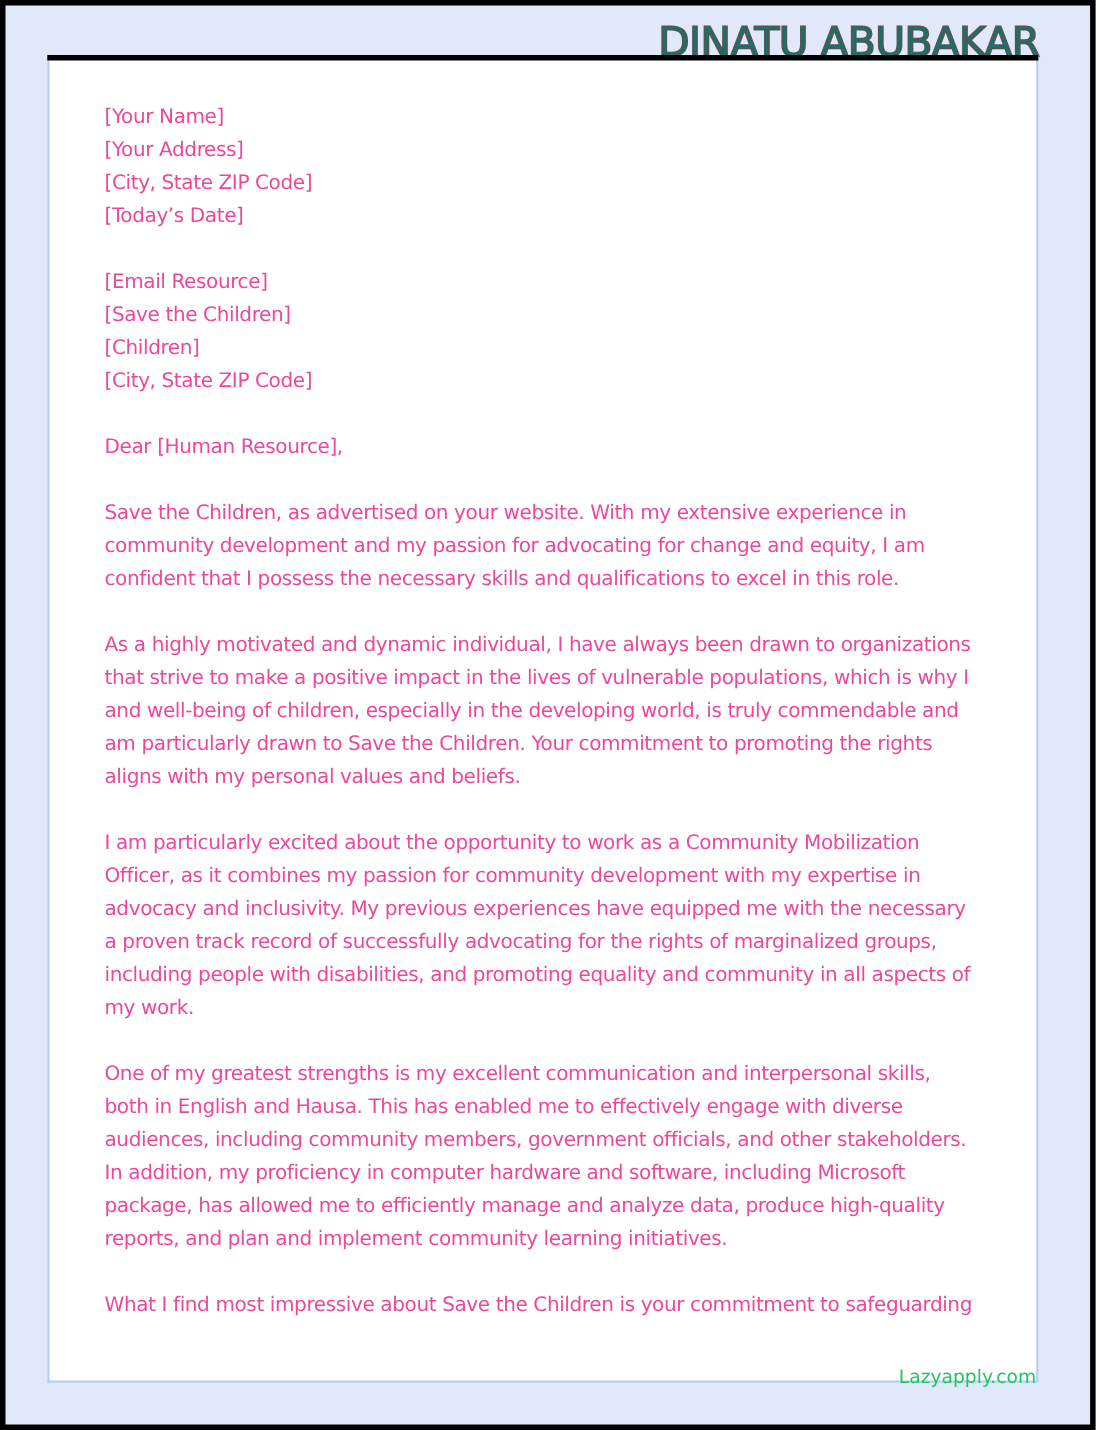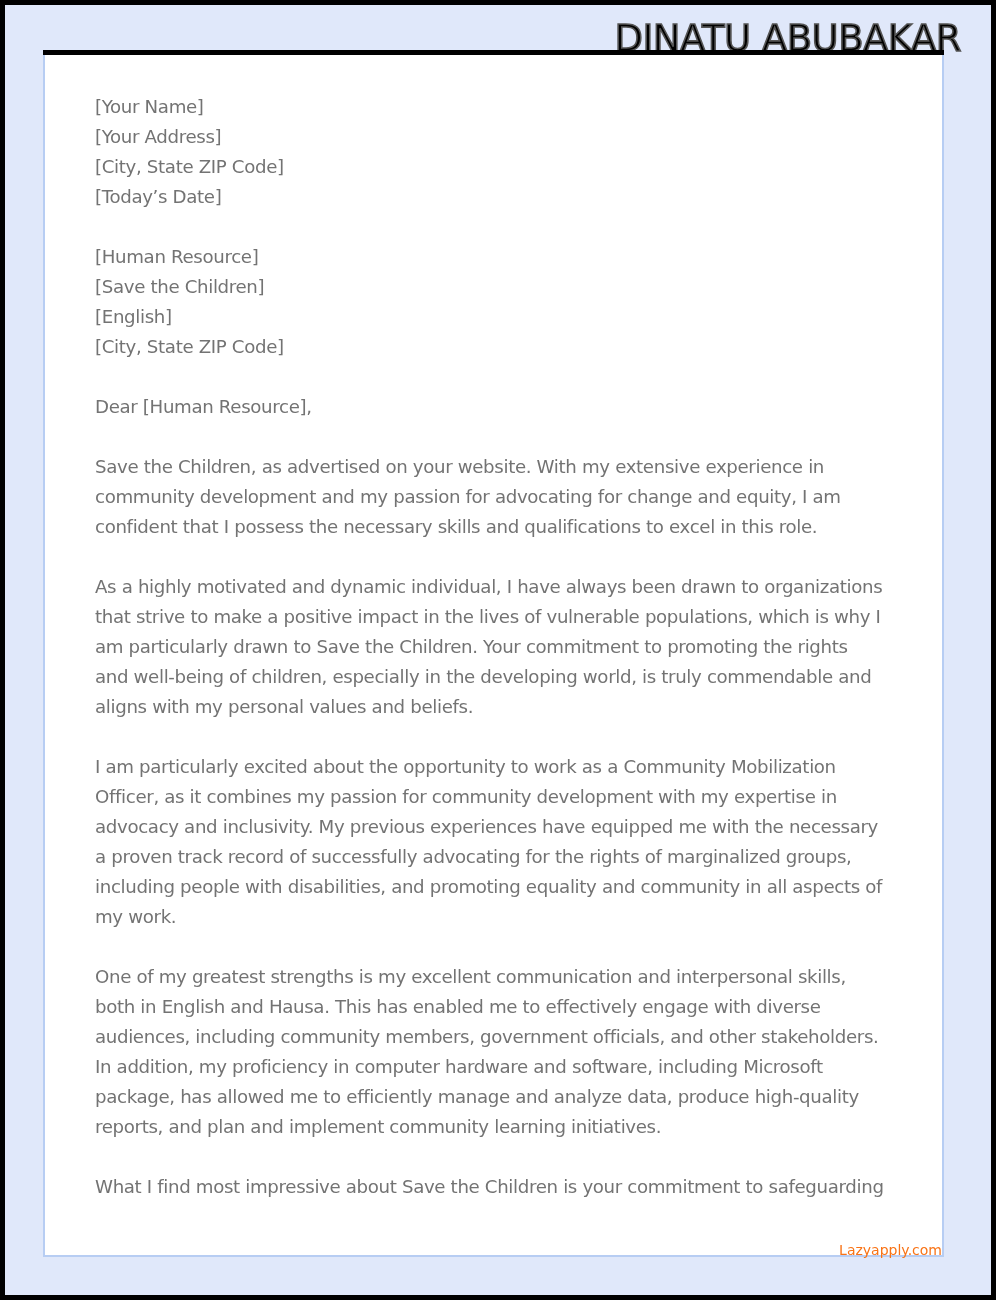--- a/index.html
+++ b/index.html
@@ -18,27 +18,27 @@
       position: absolute;
       left: 5px;
       top: 5px;
       width: 986px;
       height: 1290px;
       background: #e0e8fa;
       overflow: hidden;
     }
     .header-name {
       position: absolute;
-      right: 30px;
+      right: 46px;
       top: 14px;
       font-family: "DejaVu Sans", sans-serif;
       font-size: 37px;
       font-weight: normal;
       letter-spacing: -0.5px;
-      color: #000000;
+      color: #0f766e;
       -webkit-text-stroke: 1.6px #555;
       text-shadow: 0 0 0 #888;
       line-height: 40px;
     }
     .card {
       position: absolute;
       left: 43px;
       top: 50px;
       width: 897px;
       height: 1205px;
@@ -53,32 +53,32 @@
       top: 50px;
       width: 901px;
       height: 5px;
       background: #000;
       z-index: 2;
     }
     .watermark {
       position: absolute;
       right: 54px;
       top: 1242px;
-      font-size: 14px;
-      color: #f97316;
+      font-size: 17px;
+      color: #22c55e;
       z-index: 3;
     }
     .letter {
       position: absolute;
       left: 95px;
       top: 92px;
       width: 800px;
       font-size: 18.2px;
       line-height: 30px;
-      color: #737373;
+      color: #ec4899;
       z-index: 3;
       letter-spacing: -0.35px;
     }
     .letter .line {
       display: block;
       white-space: nowrap;
     }
     .letter .gap {
       display: block;
       height: 30px;
@@ -97,41 +97,41 @@
 
 <div class="letter">
   <div>
     <span class="line">[Your Name]</span>
     <span class="line">[Your Address]</span>
     <span class="line">[City, State ZIP Code]</span>
     <span class="line">[Today’s Date]</span>
   </div>
   <span class="gap"></span>
   <div>
-    <span class="line">[Human Resource]</span>
+    <span class="line">[Email Resource]</span>
     <span class="line">[Save the Children]</span>
-    <span class="line">[English]</span>
+    <span class="line">[Children]</span>
     <span class="line">[City, State ZIP Code]</span>
   </div>
   <span class="gap"></span>
   <span class="line">Dear [Human Resource],</span>
   <span class="gap"></span>
 
   <div>
     <span class="line">Save the Children, as advertised on your website. With my extensive experience in</span>
     <span class="line">community development and my passion for advocating for change and equity, I am</span>
     <span class="line">confident that I possess the necessary skills and qualifications to excel in this role.</span>
   </div>
   <span class="gap"></span>
 
   <div>
     <span class="line">As a highly motivated and dynamic individual, I have always been drawn to organizations</span>
     <span class="line">that strive to make a positive impact in the lives of vulnerable populations, which is why I</span>
+    <span class="line">and well-being of children, especially in the developing world, is truly commendable and</span>
     <span class="line">am particularly drawn to Save the Children. Your commitment to promoting the rights</span>
-    <span class="line">and well-being of children, especially in the developing world, is truly commendable and</span>
     <span class="line">aligns with my personal values and beliefs.</span>
   </div>
   <span class="gap"></span>
 
   <div>
     <span class="line">I am particularly excited about the opportunity to work as a Community Mobilization</span>
     <span class="line">Officer, as it combines my passion for community development with my expertise in</span>
     <span class="line">advocacy and inclusivity. My previous experiences have equipped me with the necessary</span>
     <span class="line">a proven track record of successfully advocating for the rights of marginalized groups,</span>
     <span class="line">including people with disabilities, and promoting equality and community in all aspects of</span>

